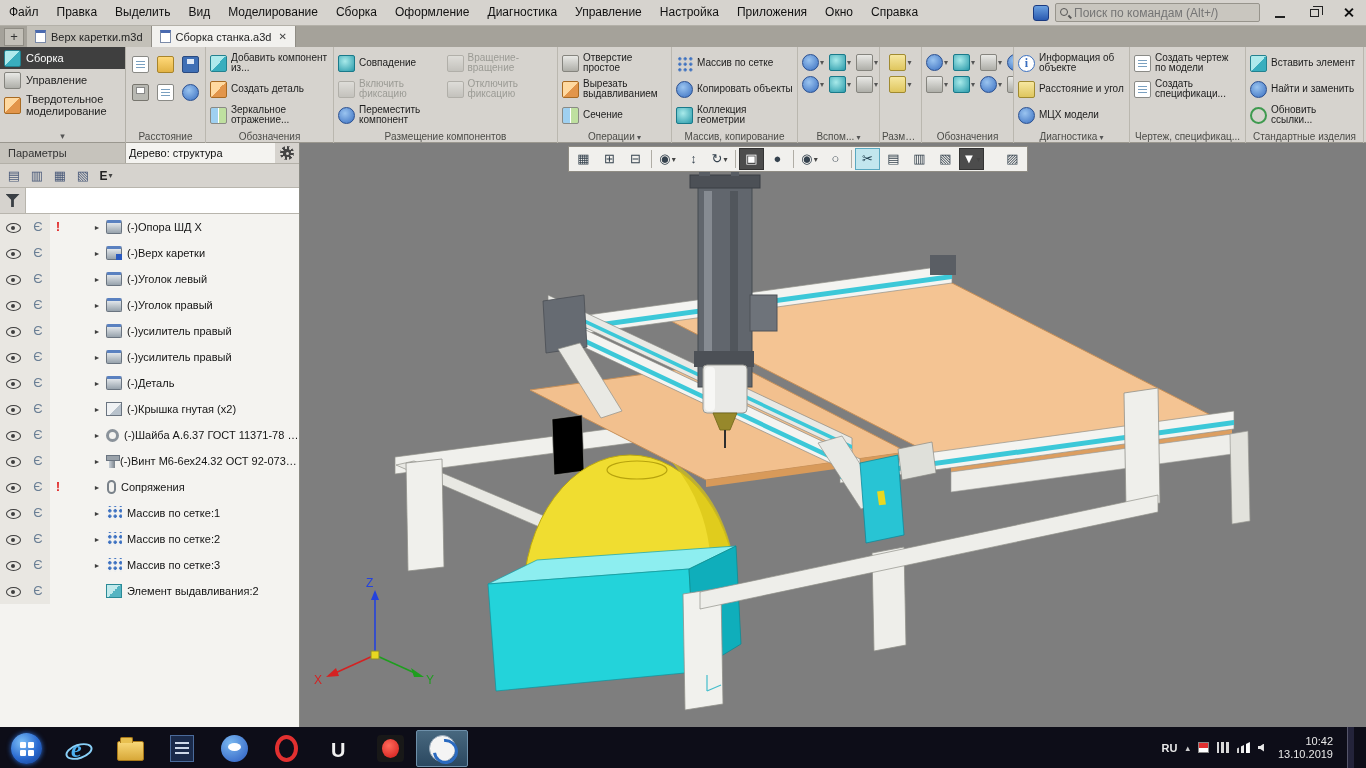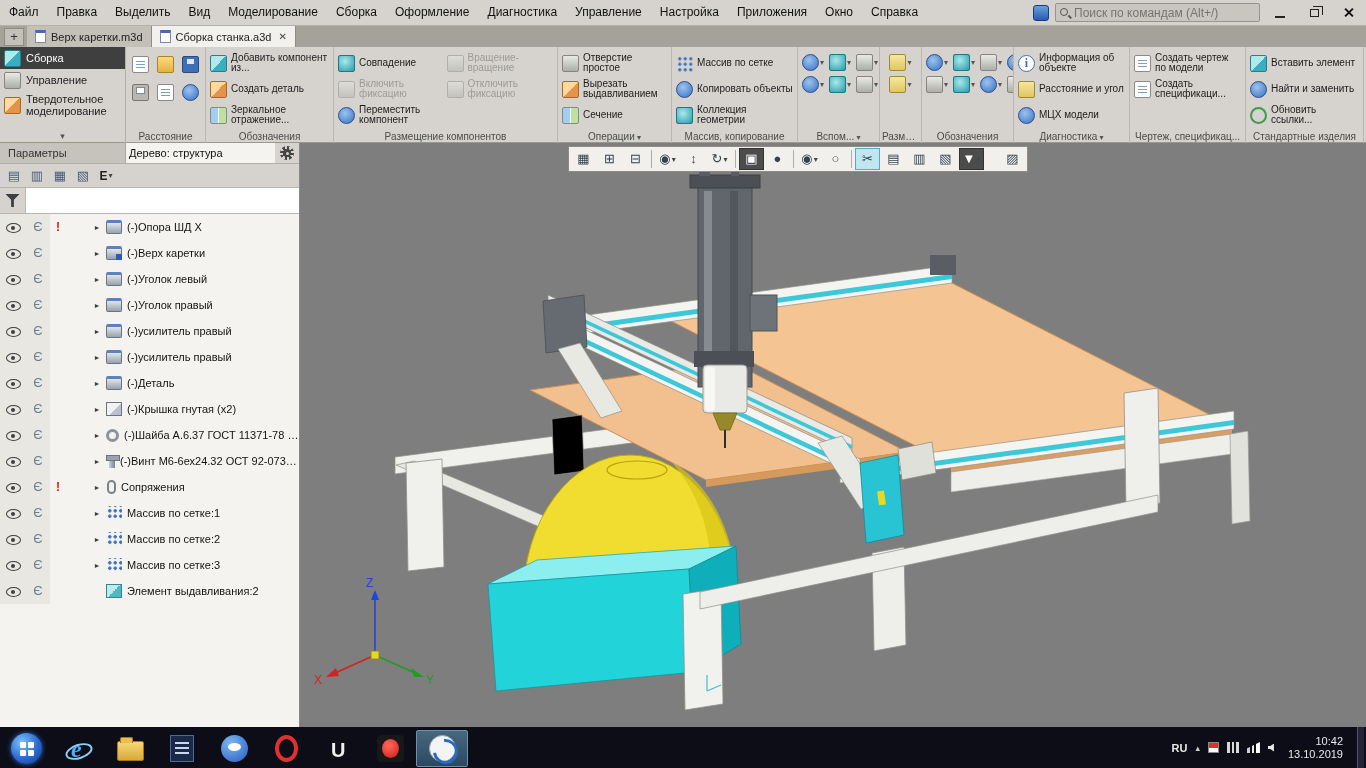--- a/index.html
+++ b/index.html
@@ -144,21 +144,21 @@
   .tk-notes::after{content:"";position:absolute;left:4px;top:6px;width:14px;height:2px;background:#cdd8e8;box-shadow:0 5px 0 #cdd8e8,0 10px 0 #cdd8e8}
   .tk-messenger{width:27px;height:27px;border-radius:50%;background:radial-gradient(circle at 35% 30%,#7ab8f0,#2a5ac0)}
   .tk-messenger::after{content:"";position:absolute;left:7px;top:8px;width:13px;height:8px;background:#fff;border-radius:50%}
   .tk-opera{width:23px;height:27px;border:4.5px solid #e23030;border-radius:50%}
   .tk-u-app{width:26px;height:27px}
   .tk-u-app::after{content:"U";position:absolute;left:6px;top:2px;color:#f0f0f0;font:bold 20px/26px "Liberation Sans",sans-serif}
   .tk-red-app{width:27px;height:27px;background:#181818;border-radius:4px}
   .tk-red-app::after{content:"";position:absolute;left:5px;top:4px;width:17px;height:19px;border-radius:50%;background:radial-gradient(circle at 40% 35%,#ff6a5a,#d01818)}
   .tk-kompas{width:27px;height:27px;border-radius:50%;background:#f4f4f4;border:1px solid #9ab}
   .tk-kompas::after{content:"";position:absolute;left:3px;top:3px;width:19px;height:19px;border-radius:50%;border:3.5px solid #2a6ac0;border-left-color:transparent;transform:rotate(38deg)}
-  .tray{margin-left:auto;display:flex;align-items:center;gap:8px;color:#e9e9e9;font-size:11px;padding-right:2px;height:100%}
+  .tray{margin-left:auto;display:flex;align-items:center;gap:8px;color:#e9e9e9;font-size:11px;padding-right:12px;height:100%}
   .tray-lang{font-weight:bold}
   .tray-up{font-size:9px;color:#ccc}
   .tri{display:inline-block;position:relative}
   .tri-flag{width:11px;height:11px;background:linear-gradient(#e03030 55%,#fff 55%);border:1px solid #888}
   .tri-chart{width:12px;height:11px;background:linear-gradient(90deg,#d8d8d8 2.5px,transparent 2.5px 4.5px,#d8d8d8 4.5px 7px,transparent 7px 9px,#d8d8d8 9px)}
   .tri-net{width:13px;height:11px;background:linear-gradient(90deg,#cfcfcf 2.5px,transparent 2.5px 4.5px,#e8e8e8 4.5px 7px,transparent 7px 9px,#fff 9px);clip-path:polygon(0 60%,100% 0,100% 100%,0 100%)}
   .tri-vol{width:6px;height:8px;background:#e8e8e8;clip-path:polygon(0 30%,40% 30%,100% 0,100% 100%,40% 70%,0 70%)}
   .clock{display:flex;flex-direction:column;align-items:flex-end;line-height:13px;padding:0 6px}
   .show-desktop{width:7px;height:41px;background:#23233a;border-left:1px solid #55556a}
 </style>

